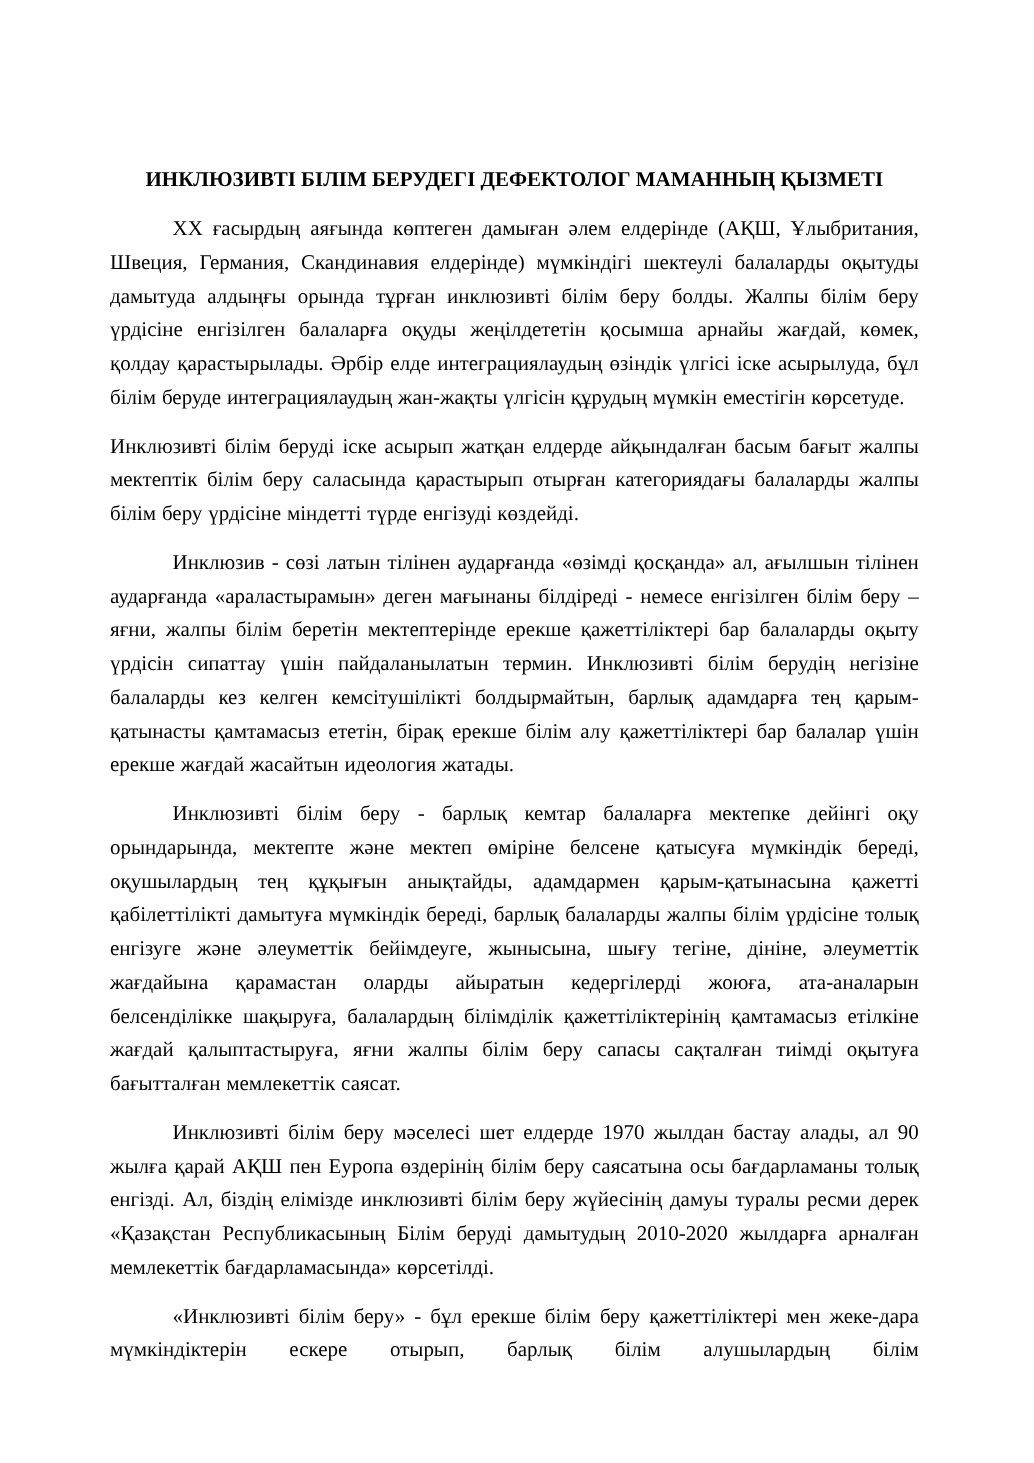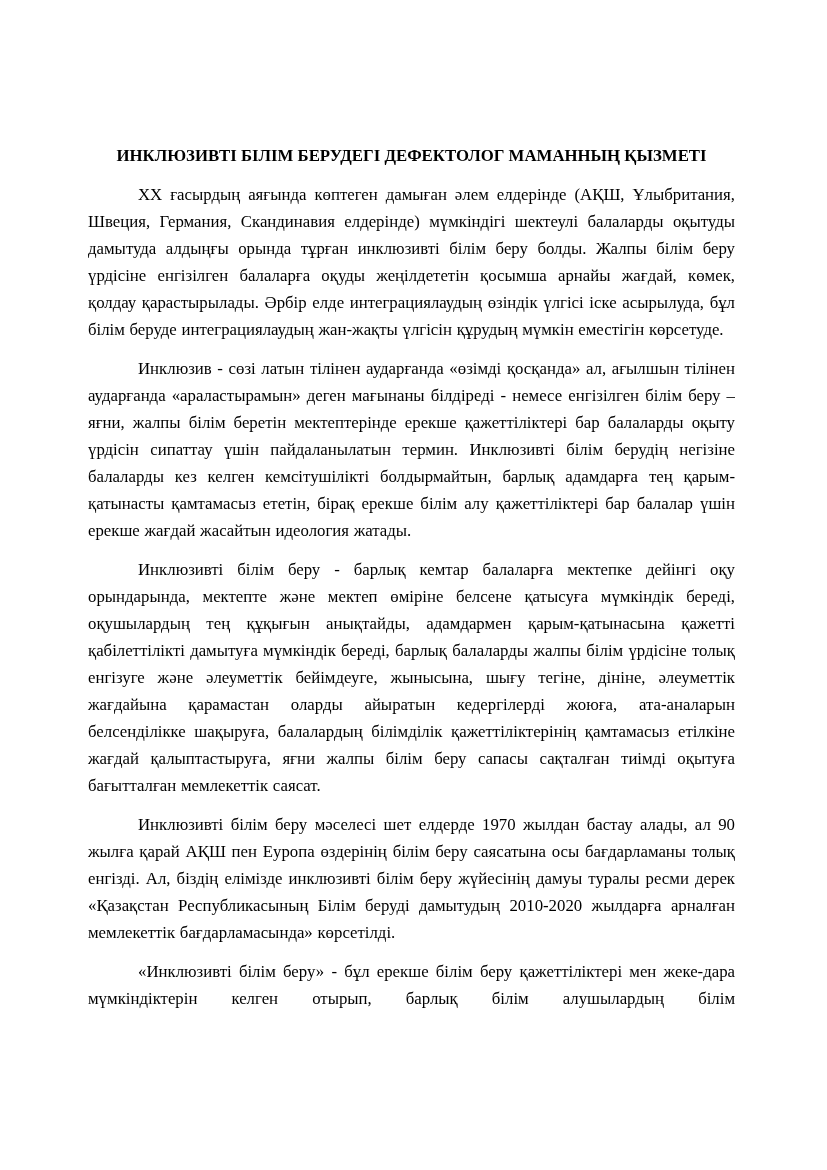--- a/index.html
+++ b/index.html
@@ -18,21 +18,21 @@
     padding: 130px 80px 40px 76px;
     font-family: "Liberation Serif", "DejaVu Serif", serif;
     font-size: 16.8px;
     line-height: 27px;
     overflow: hidden;
   }
   .doc-title {
     font-size: 16.8px;
     font-weight: bold;
     text-align: center;
-    margin: 12px;
+    margin: 0;
     padding: 0;
     line-height: 27px;
   }
   .doc-body p {
     margin: 12px;
     padding: 0;
     text-align: justify;
     text-indent: 50px;
     word-spacing: 0.5px;
   }
@@ -43,18 +43,19 @@
     text-align-last: justify;
   }
 </style>
 </head>
 <body>
 
 <div class="page">
   <h1 class="doc-title">ИНКЛЮЗИВТІ БІЛІМ БЕРУДЕГІ ДЕФЕКТОЛОГ МАМАННЫҢ ҚЫЗМЕТІ</h1>
   <div class="doc-body">
       <p>ХХ ғасырдың аяғында көптеген дамыған әлем елдерінде (АҚШ, Ұлыбритания, Швеция, Германия, Скандинавия елдерінде) мүмкіндігі шектеулі балаларды оқытуды дамытуда алдыңғы орында тұрған инклюзивті білім беру болды. Жалпы білім беру үрдісіне енгізілген балаларға оқуды жеңілдететін қосымша арнайы жағдай, көмек, қолдау  қарастырылады. Әрбір елде интеграциялаудың өзіндік үлгісі іске асырылуда, бұл білім беруде интеграциялаудың жан-жақты үлгісін құрудың мүмкін еместігін көрсетуде.</p>
+      <p class="no-indent">Инклюзивті білім беруді іске асырып жатқан елдерде айқындалған басым бағыт жалпы мектептік білім беру саласында қарастырып отырған категориядағы балаларды жалпы білім беру үрдісіне міндетті түрде енгізуді көздейді.</p>
       <p>Инклюзив - сөзі латын тілінен аударғанда «өзімді қосқанда» ал, ағылшын тілінен аударғанда «араластырамын» деген мағынаны білдіреді - немесе енгізілген білім беру – яғни, жалпы білім беретін мектептерінде ерекше қажеттіліктері бар балаларды оқыту үрдісін сипаттау үшін пайдаланылатын термин. Инклюзивті білім берудің негізіне балаларды кез келген кемсітушілікті болдырмайтын, барлық адамдарға тең қарым-қатынасты қамтамасыз ететін, бірақ ерекше білім алу қажеттіліктері бар балалар үшін ерекше жағдай жасайтын идеология жатады.</p>
       <p>Инклюзивті білім беру - барлық кемтар балаларға мектепке дейінгі оқу орындарында, мектепте және мектеп өміріне белсене қатысуға мүмкіндік береді, оқушылардың тең құқығын анықтайды, адамдармен қарым-қатынасына қажетті қабілеттілікті дамытуға мүмкіндік береді, барлық балаларды жалпы білім үрдісіне толық енгізуге және әлеуметтік бейімдеуге, жынысына, шығу тегіне, дініне, әлеуметтік жағдайына қарамастан оларды айыратын кедергілерді жоюға, ата-аналарын белсенділікке шақыруға, балалардың білімділік қажеттіліктерінің қамтамасыз етілкіне жағдай қалыптастыруға, яғни жалпы білім беру сапасы сақталған тиімді оқытуға бағытталған мемлекеттік саясат.</p>
       <p>Инклюзивті білім беру мәселесі шет елдерде 1970 жылдан бастау алады, ал 90 жылға қарай АҚШ пен Еуропа өздерінің білім беру саясатына осы бағдарламаны толық енгізді. Ал, біздің елімізде инклюзивті білім беру жүйесінің дамуы туралы ресми дерек «Қазақстан Республикасының Білім беруді дамытудың 2010-2020 жылдарға арналған мемлекеттік бағдарламасында» көрсетілді.</p>
-      <p class="justify-last">«Инклюзивті білім беру» - бұл ерекше білім беру қажеттіліктері мен жеке-дара мүмкіндіктерін келген отырып, барлық білім алушылардың білім</p>
+      <p class="justify-last">«Инклюзивті білім беру» - бұл ерекше білім беру қажеттіліктері мен жеке-дара мүмкіндіктерін ескере отырып, барлық білім алушылардың білім</p>
     </div>
 </div>
 
 </body></html>

